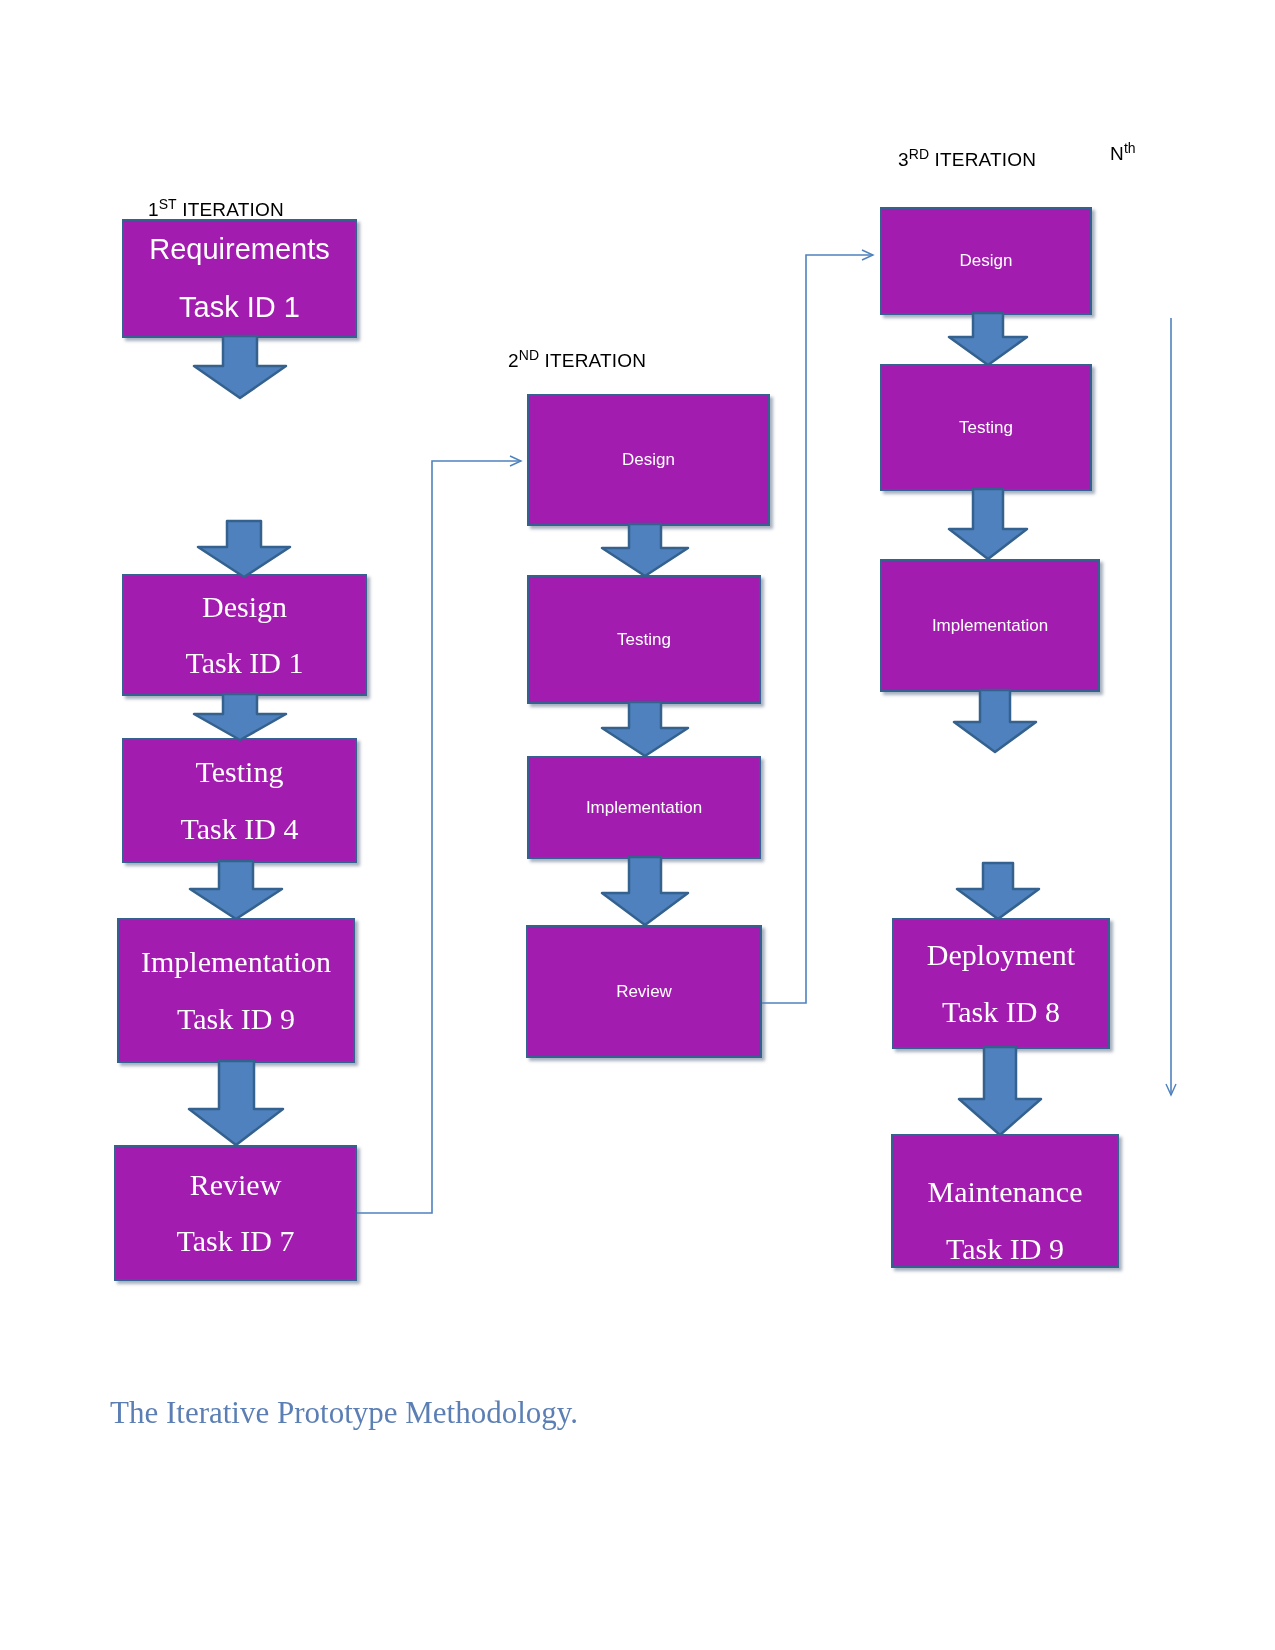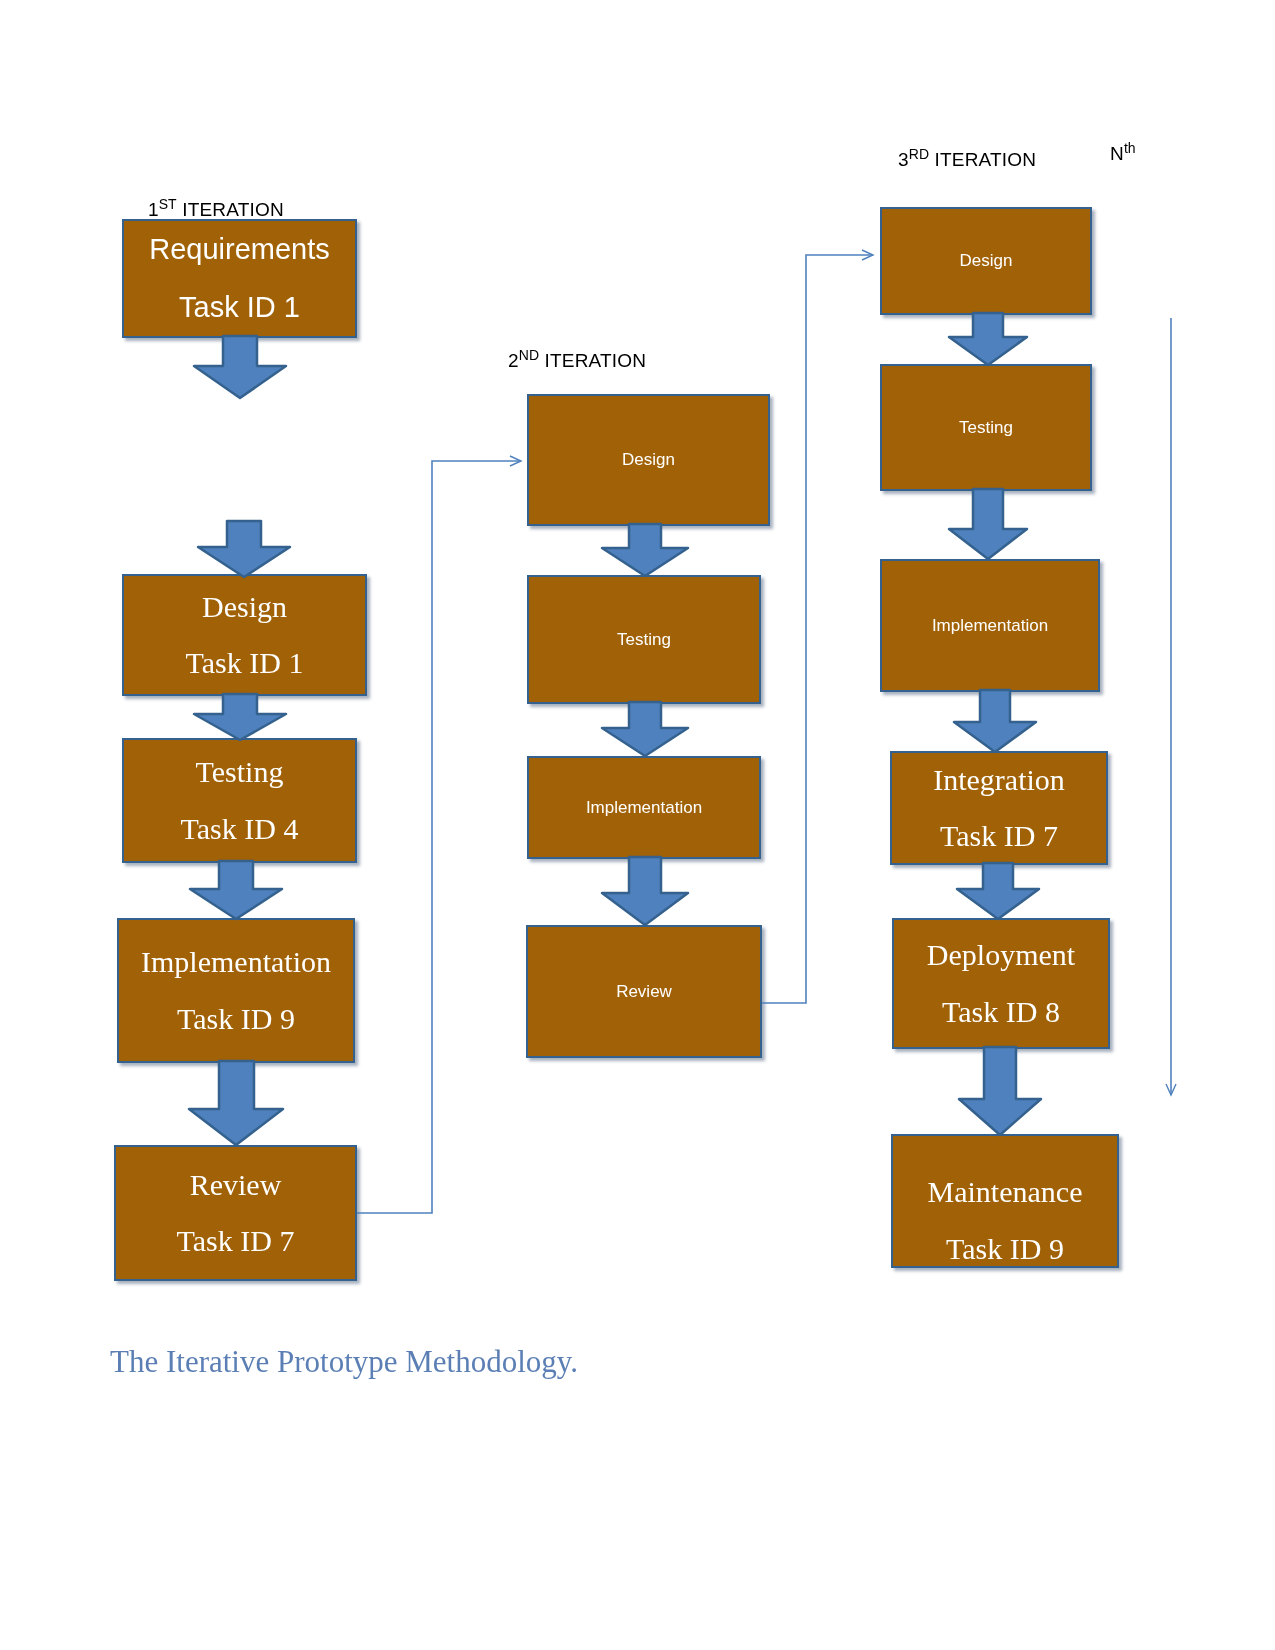--- a/index.html
+++ b/index.html
@@ -19,21 +19,21 @@
     font-size:19px;
     color:#000000;
     white-space:nowrap;
     letter-spacing:.2px;
   }
   .iter-label sup{font-size:14px;vertical-align:super;letter-spacing:0;}
 
   
   .box{
     position:absolute;
-    background:#a16207;
+    background:#a21caf;
     border:2px solid #34618D;
     box-sizing:border-box;
     box-shadow:3px 3px 3px rgba(60,80,110,.45);
     display:flex;
     flex-direction:column;
     align-items:center;
     justify-content:center;
     color:#ffffff;
     text-align:center;
     line-height:1.15;
@@ -168,24 +168,20 @@
 
   <div class="box sans-sm" style="left:880px;top:207px;width:212px;height:108px;">
     <span class="l1">Design</span>
   </div>
   <div class="box sans-sm" style="left:880px;top:364px;width:212px;height:127px;">
     <span class="l1">Testing</span>
   </div>
   <div class="box sans-sm" style="left:880px;top:559px;width:220px;height:133px;">
     <span class="l1">Implementation</span>
   </div>
-  <div class="box serif" style="left:890px;top:751px;width:218px;height:114px;">
-    <span class="l1">Integration</span>
-    <span class="l2">Task ID 7</span>
-  </div>
   <div class="box serif" style="left:892px;top:918px;width:218px;height:131px;">
     <span class="l1">Deployment</span>
     <span class="l2">Task ID 8</span>
   </div>
   <div class="box serif" style="left:891px;top:1134px;width:228px;height:134px;justify-content:flex-end;">
     <span class="l1">Maintenance</span>
     <span class="l2">Task ID 9</span>
   </div>
 
   <div class="blockarrow" style="left:947px;top:313px;">
@@ -224,15 +220,15 @@
       </marker>
     </defs>
 
     <path d="M357,1213 L432,1213 L432,461 L521,461" fill="none" stroke="#4F81BD" stroke-width="1.6" marker-end="url(#openArrow)"></path>
 
     <path d="M762,1003 L806,1003 L806,255 L873,255" fill="none" stroke="#4F81BD" stroke-width="1.6" marker-end="url(#openArrow)"></path>
 
     <path d="M1171,318 L1171,1095" fill="none" stroke="#4F81BD" stroke-width="1.6" marker-end="url(#openArrowDown)"></path>
   </svg>
 
-  <div class="caption" style="left:110px;top:1344px;">The Iterative Prototype Methodology.</div>
+  <div class="caption" style="left:110px;top:1395px;">The Iterative Prototype Methodology.</div>
 
 </div>
 
 </body></html>

